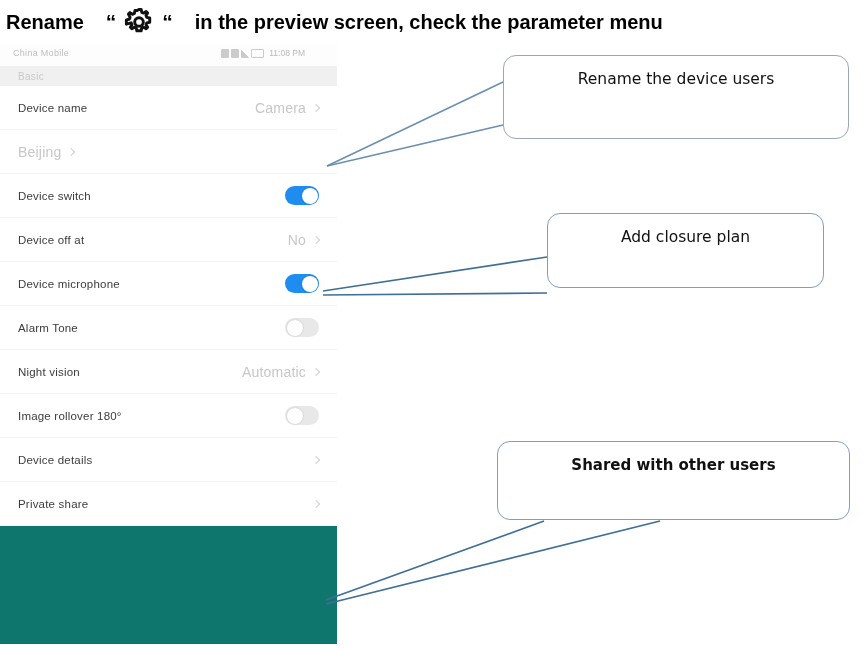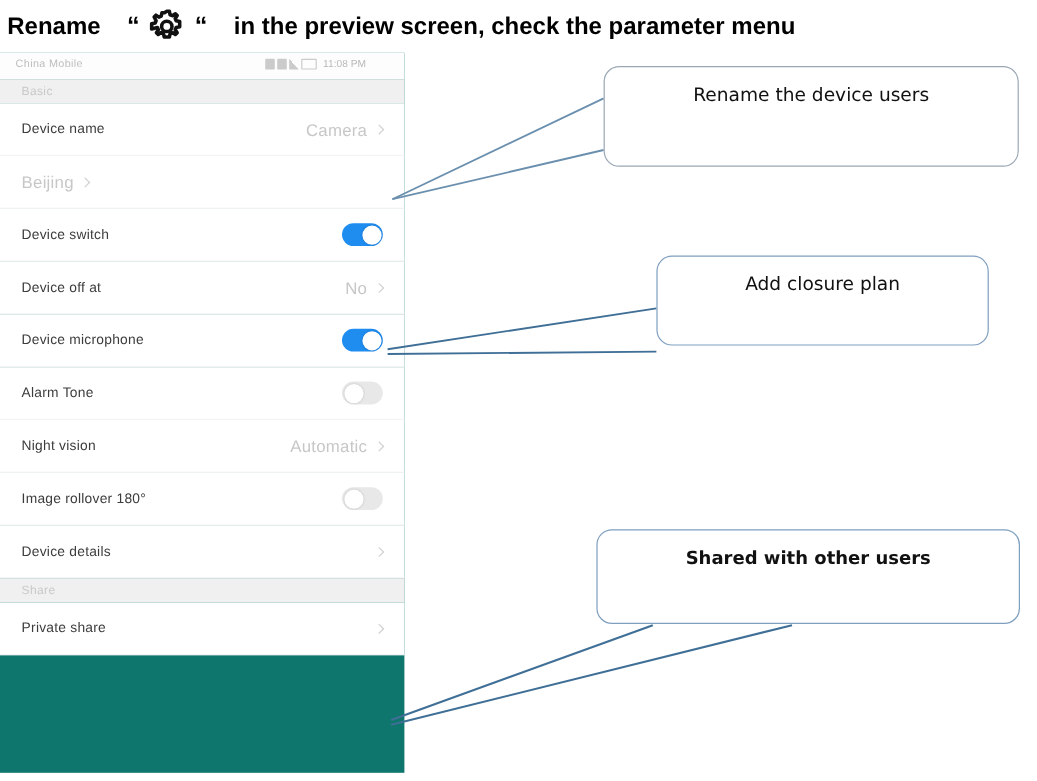--- a/index.html
+++ b/index.html
@@ -201,21 +201,20 @@
         <span class="label">Image rollover 180°</span>
         <span class="toggle off">
           <span class="knob"></span>
         </span>
       </div>
       <div class="row">
         <span class="label">Device details</span>
         <span class="value"></span>
         <span class="chev"></span>
       </div>
-      <div class="section-head">Share</div>
       <div class="row">
         <span class="label">Private share</span>
         <span class="value"></span>
         <span class="chev"></span>
       </div>
     </div>
 </div>
 
 <svg class="leader">
 

